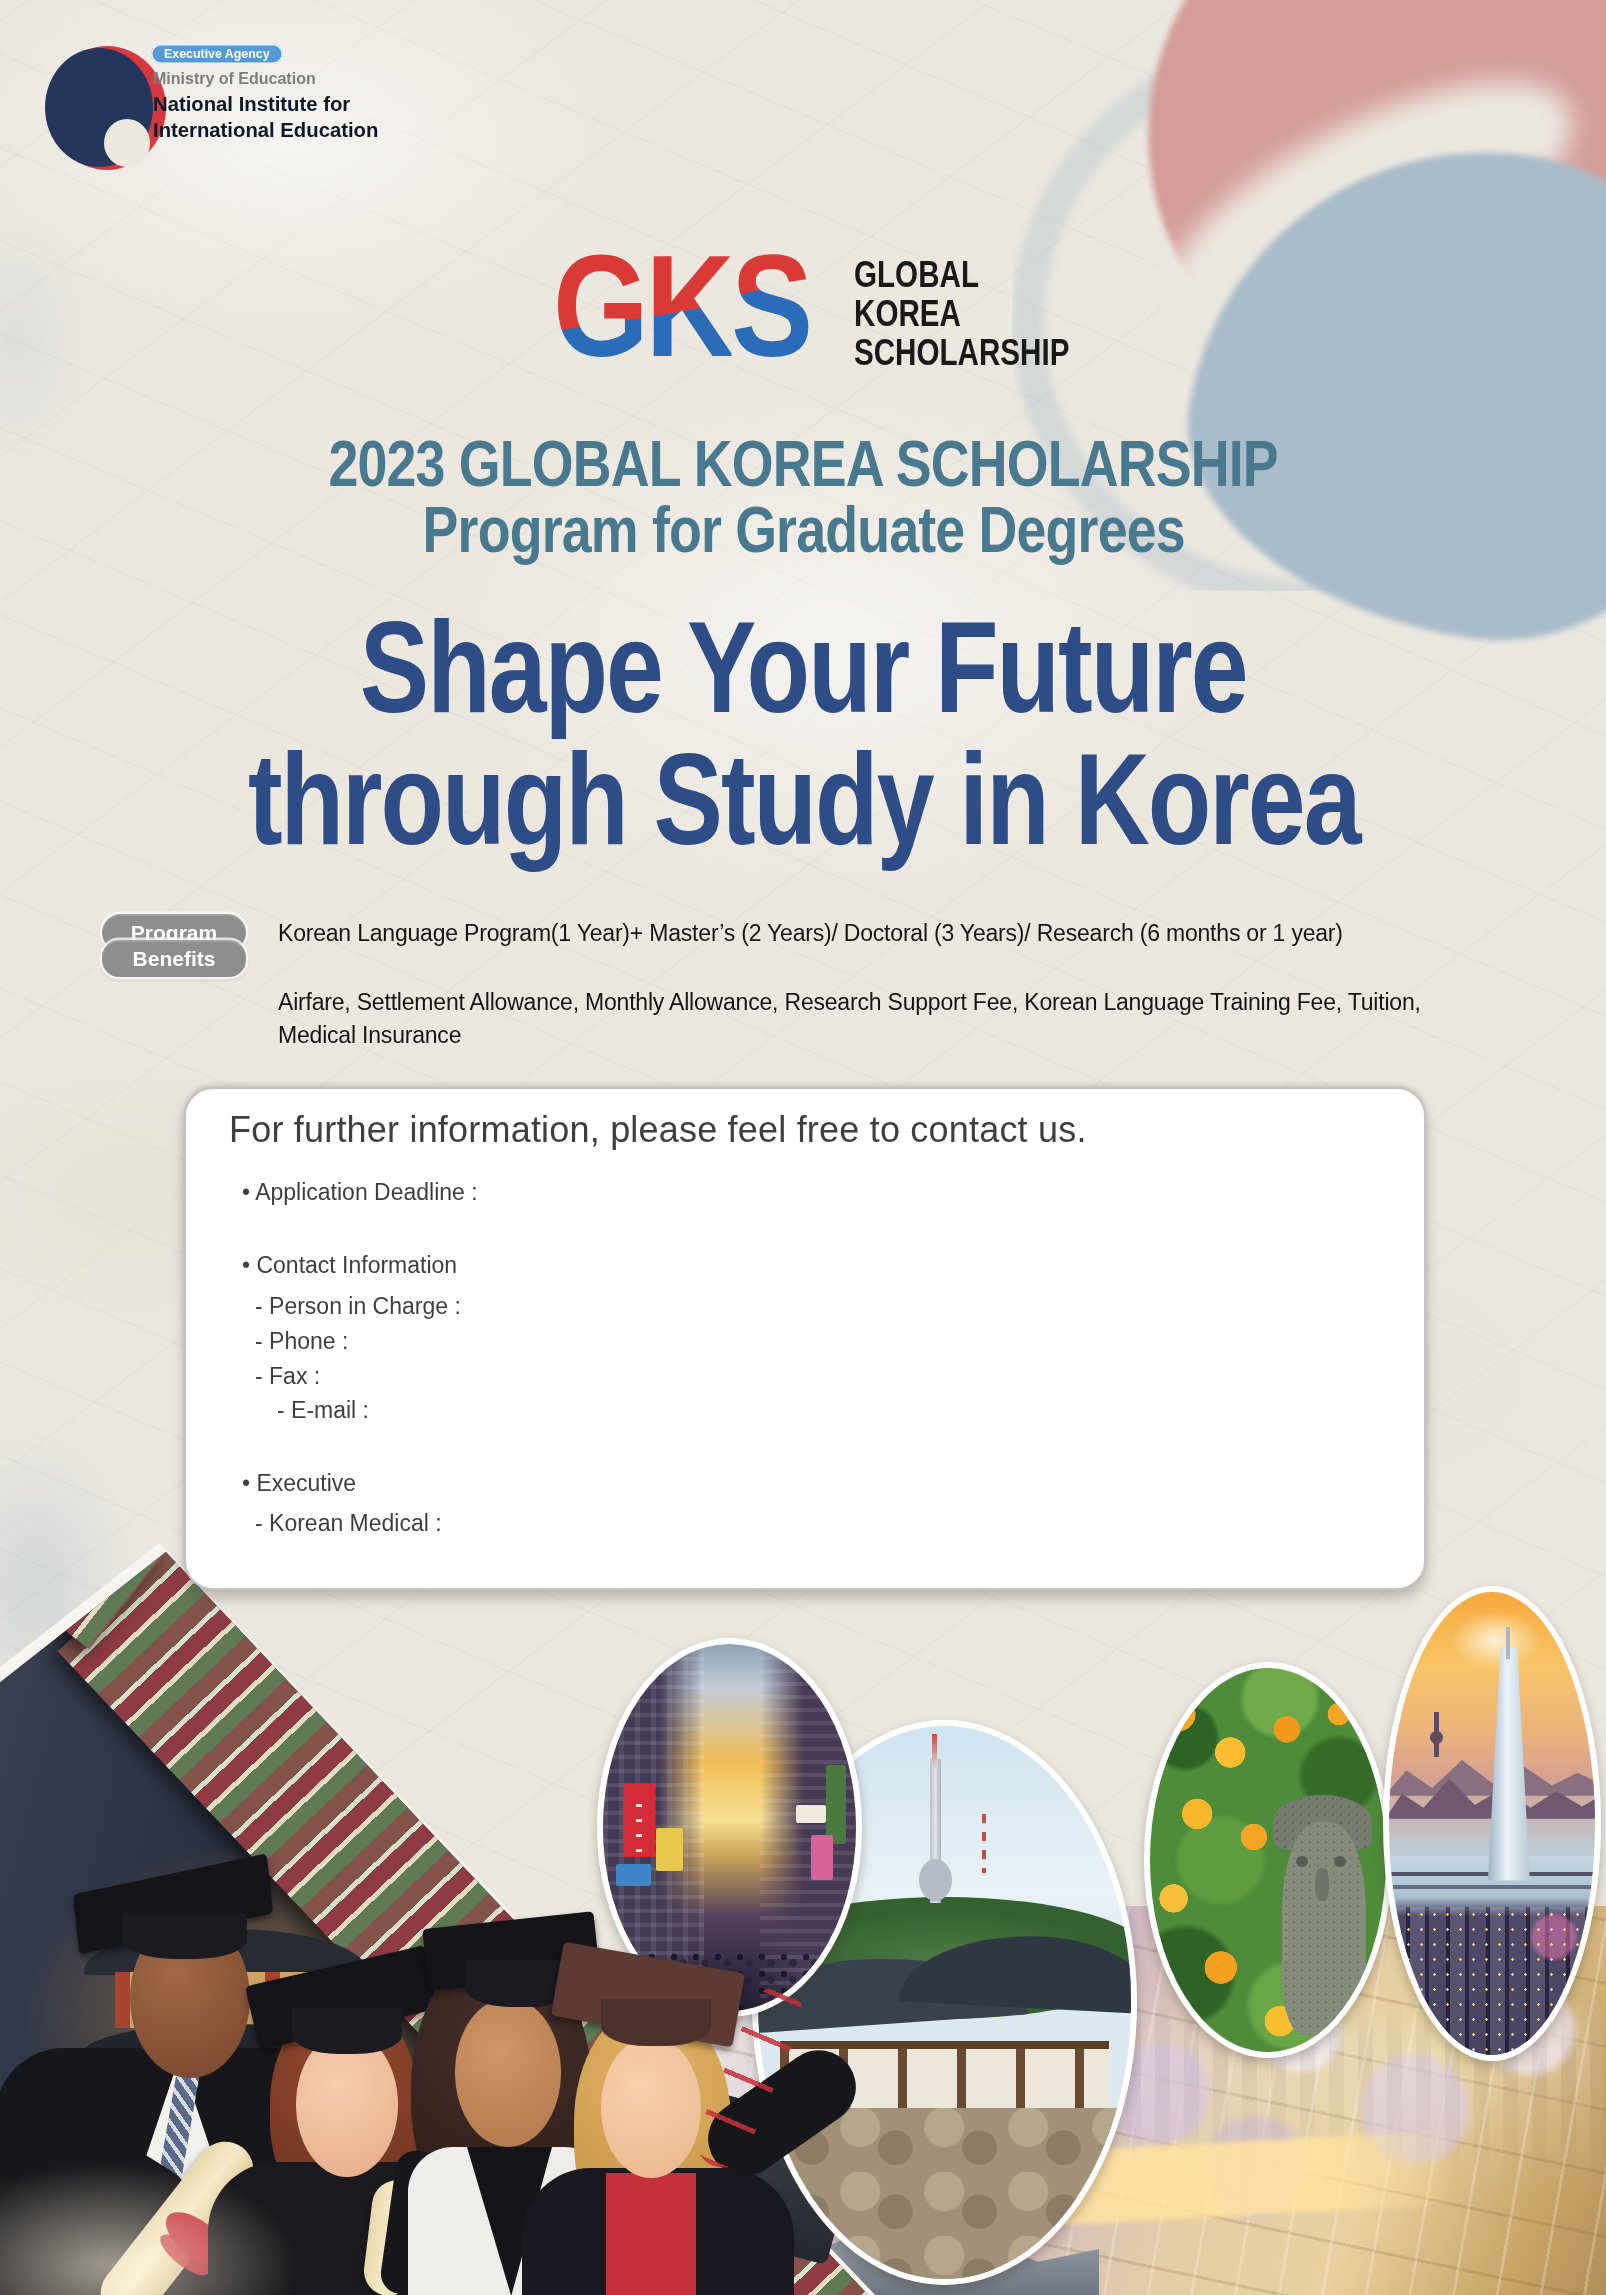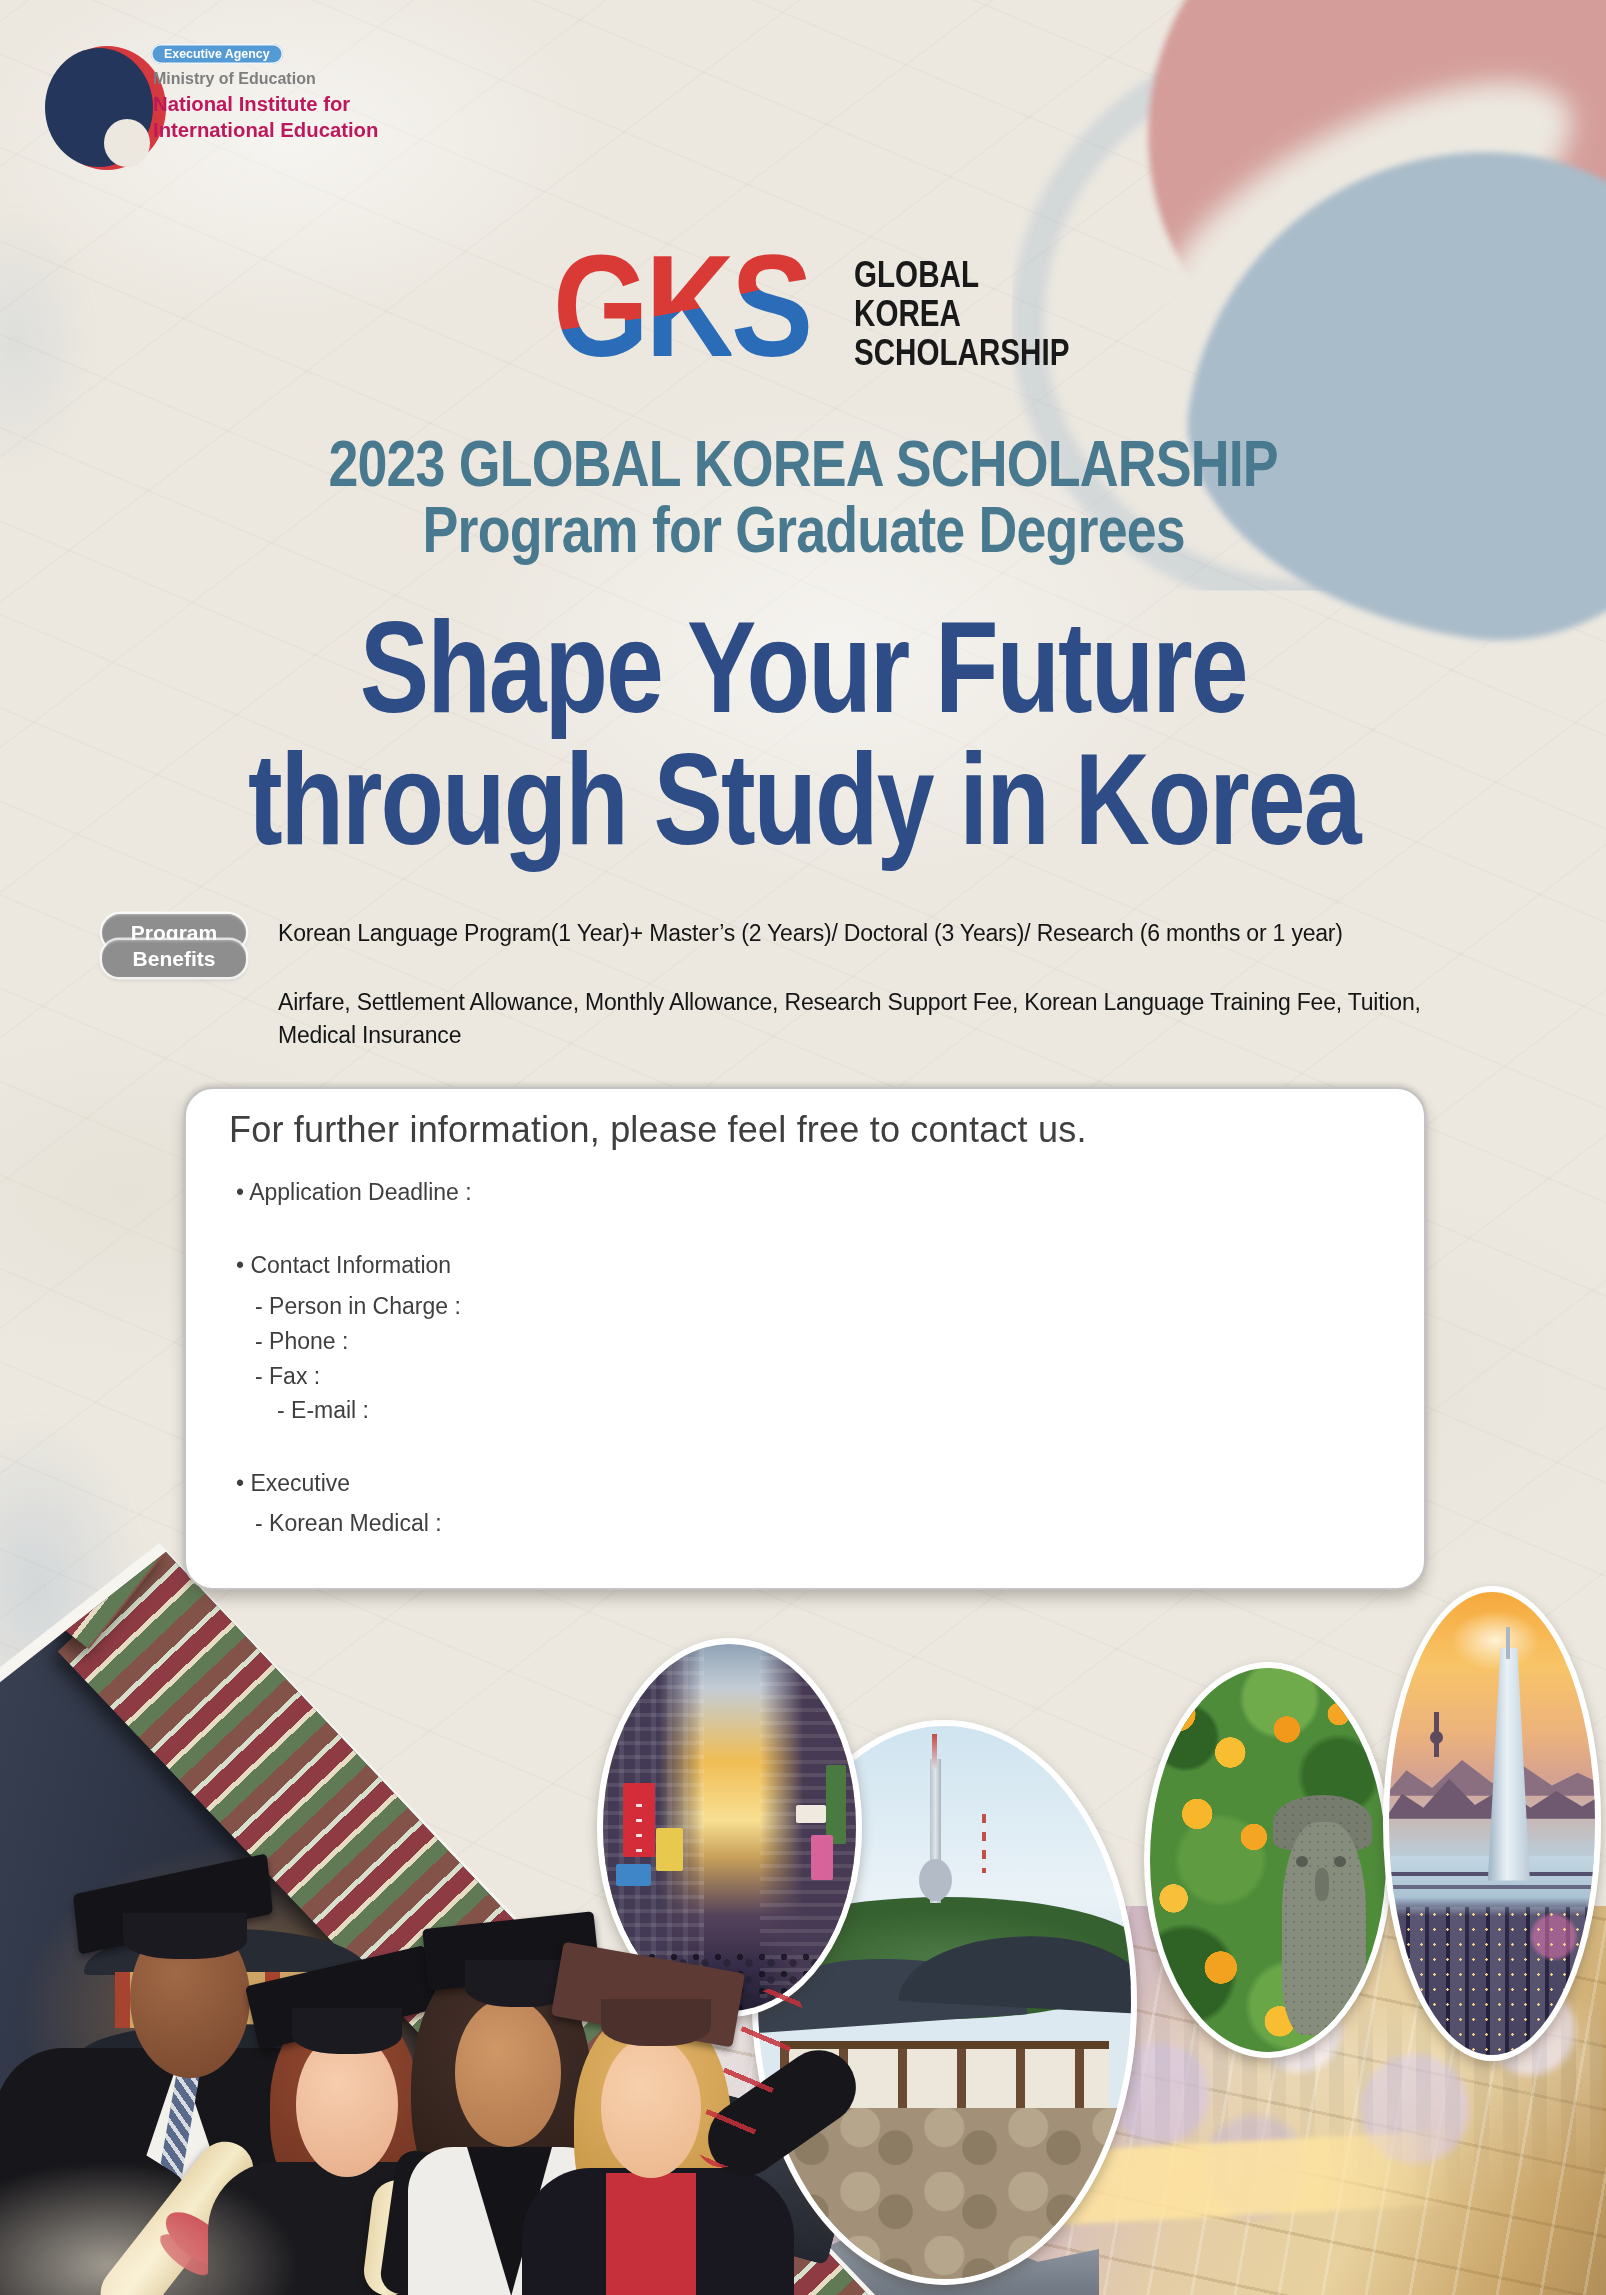--- a/index.html
+++ b/index.html
@@ -36,21 +36,21 @@
   
   .gov{left:45px;top:39px;z-index:10;width:446px;height:129px;}
   .gov-sym{left:0;top:7px;width:121px;height:124px;}
   .gov-sym > div{position:absolute;border-radius:50%;}
   .sym-red{left:3px;top:0;width:118px;height:124px;background:#d5383f;}
   .sym-navy{left:0;top:2px;width:108px;height:119px;background:#24365b;}
   .sym-hole{left:59px;top:73px;width:46px;height:48px;background:var(--paper);}
   .exec-badge{left:106px;top:5px;height:20px;padding:0 13px;background:var(--badge_blue);border-radius:10px;
     box-shadow:inset 0 0 0 1.5px rgba(255,255,255,.9);display:flex;align-items:center;color:#fff;font-weight:bold;font-size:12.4px;letter-spacing:0;}
   .ministry{left:108px;top:31px;font-size:16px;font-weight:bold;color:#7e7e7e;}
-  .institute{left:108px;top:52px;font-size:20.3px;font-weight:bold;color:#be185d;line-height:26px;}
+  .institute{left:108px;top:52px;font-size:20.3px;font-weight:bold;color:#0f172a;line-height:26px;}
 
   
   .gks-letters{left:553px;top:234px;z-index:10;font-size:145px;line-height:145px;font-weight:bold;letter-spacing:-4px;transform:scaleX(.85);transform-origin:left top;}
   .gks-letters span{display:inline-block;-webkit-background-clip:text;background-clip:text;color:transparent;}
   .gl-g{background-image:linear-gradient(173deg,var(--gks_red) 0 61%,var(--gks_blue) 61.5% 100%);}
   .gl-k{background-image:linear-gradient(171deg,var(--gks_red) 0 52%,var(--gks_blue) 52.5% 100%);}
   .gl-s{background-image:linear-gradient(169deg,var(--gks_red) 0 38%,var(--gks_blue) 38.5% 100%);}
   .gks-words{left:854px;top:255px;z-index:10;font-size:37px;line-height:39px;font-weight:bold;color:#191919;transform:scaleX(.8);transform-origin:left top;letter-spacing:0;}
 
   
@@ -70,21 +70,21 @@
   .row-text{left:278px;z-index:10;font-size:23px;line-height:33px;color:#151515;letter-spacing:-0.2px;}
   .program-text{top:917px;width:1269px;}
   .benefits-text{top:986px;width:1200px;}
 
   
   .contact{left:184px;top:1087px;width:1242px;height:503px;background:#fff;border:2.5px solid #c3c3c3;border-radius:29px;z-index:40;
     box-shadow:0 -2.5px 4.5px rgba(0,0,0,.10), 0 8px 14px rgba(70,64,54,.30);}
   .contact .line{position:absolute;color:var(--contact_ink);white-space:nowrap;}
   .contact-header{left:43px;top:20px;font-size:36px;letter-spacing:0.2px;}
   .ci{font-size:23px;}
-  .ci-bullet{left:50px;text-align:center;} .ci-dash{left:69px;}
+  .ci-bullet{left:56px;text-align:center;} .ci-dash{left:69px;}
   .ci0{top:90px;} .ci1{top:163px;} .ci2{top:204px;} .ci3{top:239px;} .ci4{top:274px;} .ci5{top:308px;margin-left:22px;}
   .ci6{top:381px;} .ci7{top:421px;} .ci8{top:456px;}
 
   
   .collage{left:0;top:1552px;width:1607px;height:744px;z-index:15;}
   .collage > div{position:absolute;}
 
   
   .fortress{left:694px;top:354px;width:913px;height:389px;z-index:20;
     background:

